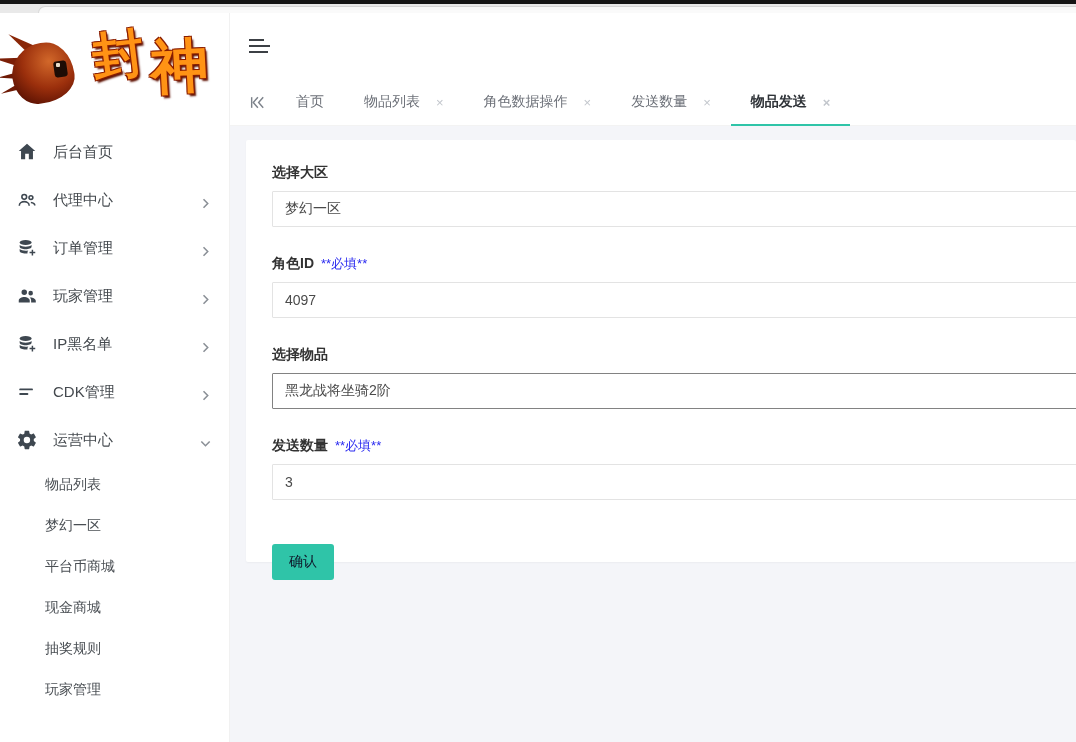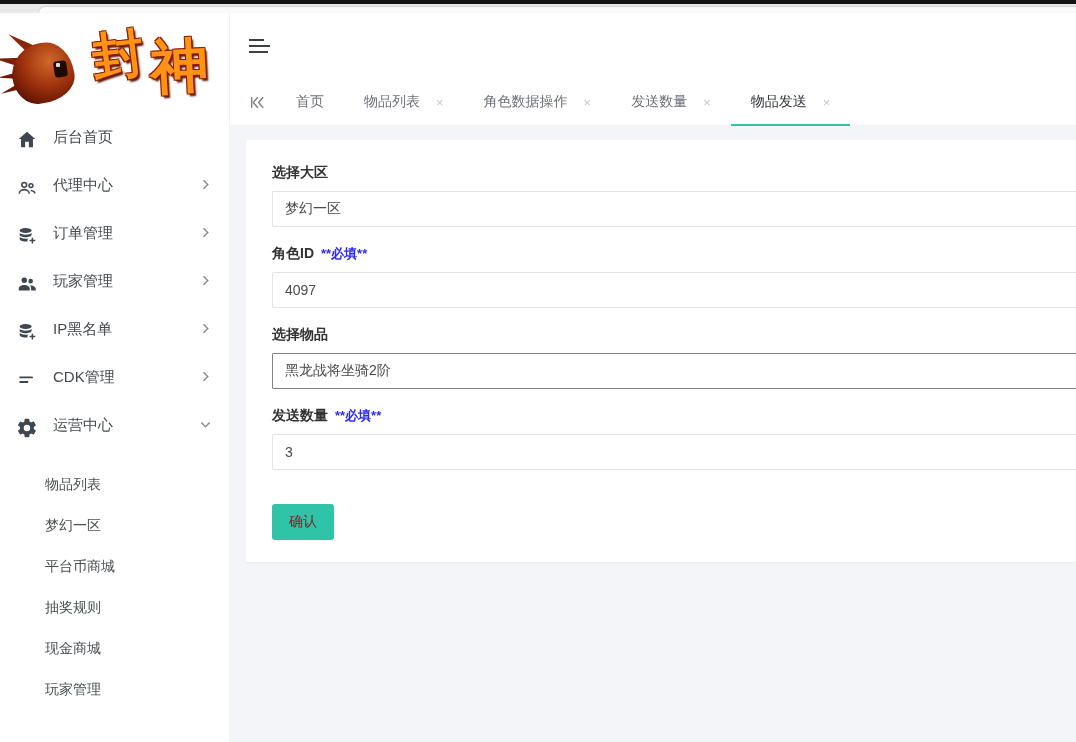--- a/index.html
+++ b/index.html
@@ -34,21 +34,21 @@
   .beast-tooth { position:absolute; left:64px; top:36px; width:4px; height:4px;
                  background:#e8dcc8; border-radius:1px; }
   .logo-text { position:absolute; left:92px; top:16px; display:flex; align-items:flex-start; }
   .logo-char { font-family:"DejaVu Serif","Liberation Serif",serif; font-weight:bold;
                color:#ff9315; line-height:1;
                text-shadow:-1px -1px 0 #8a1d00, 1px -1px 0 #8a1d00,
                            -1px 1px 0 #8a1d00, 1px 1px 0 #8a1d00, 2px 3px 2px #5e1000; }
   .lc1 { font-size:52px; transform:rotate(-7deg); }
   .lc2 { font-size:58px; transform:rotate(-3deg) translateY(8px); margin-left:6px; }
 
-  .menu-item { height:48px; display:flex; 
+  .menu-item { height:48px; display:flex; align-items:center;
                padding:0 18px 0 15px; font-size:15px; color:#44494e; cursor:pointer; }
   .mi-icon { width:24px; height:24px; margin-right:14px; flex-shrink:0;
              display:flex; align-items:center; justify-content:center; }
   .mi-label { flex:1; }
   .chev { width:11px; height:11px; color:#8a8f96; flex-shrink:0; }
   .submenu-item { height:41px; display:flex; align-items:center;
                   padding-left:45px; font-size:14px; color:#4a4f54; cursor:pointer; }
 
   
   .content { flex:1; min-width:0; display:flex; flex-direction:column; background:#f4f5f9; }
@@ -57,40 +57,40 @@
   .hamburger div { height:2px; background:#3c4045; margin:4px 0; }
   .hb1 { width:15px; } .hb2 { width:21px; } .hb3 { width:19px; }
 
   .tabbar { height:47px; background:#fff; display:flex; align-items:stretch;
             padding-left:8px; border-bottom:1px solid #f3f3f3; }
   .tab-collapse { width:38px; display:flex; align-items:center; justify-content:center;
                   color:#7d838b; cursor:pointer; }
   .tab { position:relative; display:flex; align-items:center; gap:16px;
          padding:0 20px; font-size:14px; color:#6c7078; cursor:pointer; white-space:nowrap; }
   .tab .close { font-size:13px; color:#c2c6cc; line-height:1; }
-  .tab.active { color:#2f3338; }
+  .tab.active { color:#2f3338;font-weight:bold; }
   .tab.active::after { content:""; position:absolute; left:0; right:0; bottom:-1px;
                        height:2px; background:#2fc4a8; }
 
   .body-area { flex:1; padding:14px 0 0 16px; overflow:hidden; }
   .card { background:#fff; border-radius:2px; height:422px;
           padding:24px 0 0 26px; box-shadow:0 1px 2px rgba(0,0,0,.04); }
 
-  .field { margin-bottom:18px; }
+  .field { margin-bottom:28px; }
   .f-label { display:flex; align-items:center; gap:7px; font-size:14px;
              font-weight:bold; color:#333; margin-bottom:9px; }
-  .f-required { color:#2b2bf0; font-weight:bold; font-size:13px; }
+  .f-required { color:#2b2bf0; font-weight:normal; font-size:13px; }
   .f-input { display:block; width:1100px; height:36px; border:1px solid #e3e3e3;
              background:#fff; padding:0 12px; font-size:14px; color:#4a4a4a;
              outline:none; border-radius:1px;
              font-family:"Liberation Sans","DejaVu Sans",sans-serif; }
   .f-input.dark { border-color:#828282; }
 
   .btn-confirm { margin-top:16px; height:36px; padding:0 17px; border:none;
-                 background:#2fc4a8; color:#7f1d1d; font-size:14px; border-radius:3px;
+                 background:#2fc4a8; color:#0f172a; font-size:14px; border-radius:3px;
                  cursor:pointer; font-family:"Liberation Sans","DejaVu Sans",sans-serif; }
 </style>
 </head>
 <body>
 
 <div class="top-dark"></div>
 <div class="browser-strip">
   <div class="browser-tab-curve"></div>
 </div>
 
@@ -223,24 +223,24 @@
         <div class="submenu-item">
           <span>物品列表</span>
         </div>
         <div class="submenu-item">
           <span>梦幻一区</span>
         </div>
         <div class="submenu-item">
           <span>平台币商城</span>
         </div>
         <div class="submenu-item">
+          <span>现金商城</span>
+        </div>
+        <div class="submenu-item">
           <span>抽奖规则</span>
-        </div>
-        <div class="submenu-item">
-          <span>现金商城</span>
         </div>
         <div class="submenu-item">
           <span>玩家管理</span>
         </div>
       </div>
 
     </div>
   </div>
 
   <div class="content">

